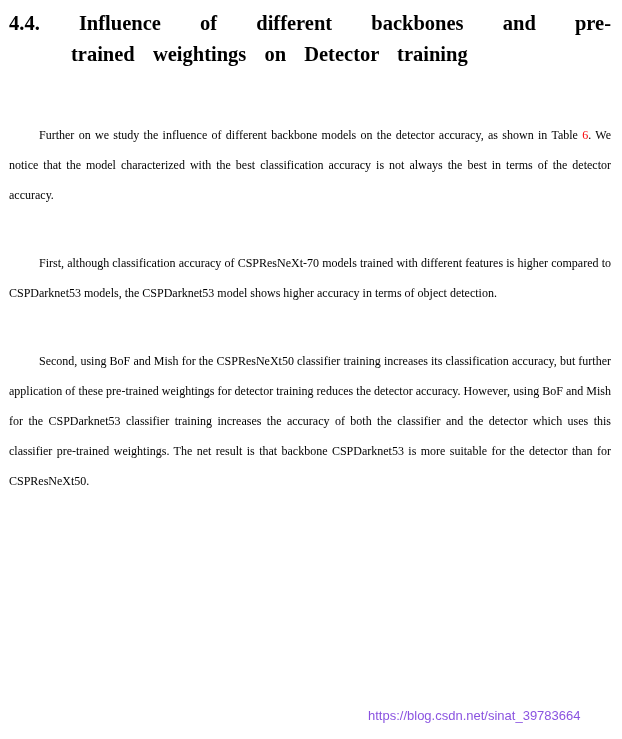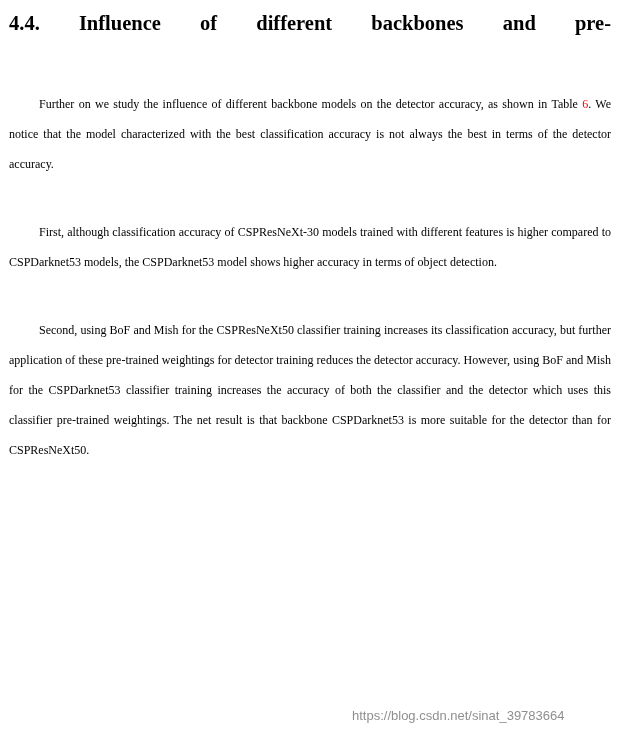--- a/index.html
+++ b/index.html
@@ -61,23 +61,24 @@
     pointer-events: none;
   }
 </style>
 </head>
 <body>
 
 <div class="page">
 
   <h2 class="heading">
     <span class="h-line l1">4.4.  Influence of different backbones and pre-</span>
+    <span class="h-line l2">trained weightings on Detector training</span>
   </h2>
 
   <p class="para"><span>Further on we study the influence of different backbone models on the detector accuracy, as shown in Table </span><a class="ref" style="color: rgb(250, 0, 5);">6</a><span>. We notice that the model characterized with the best classification accuracy is not always the best in terms of the detector accuracy.</span></p>
 
-  <p class="para">First, although classification accuracy of CSPResNeXt-30 models trained with different features is higher compared to CSPDarknet53 models, the CSPDarknet53 model shows higher accuracy in terms of object detection.</p>
+  <p class="para">First, although classification accuracy of CSPResNeXt-70 models trained with different features is higher compared to CSPDarknet53 models, the CSPDarknet53 model shows higher accuracy in terms of object detection.</p>
 
   <p class="para">Second, using BoF and Mish for the CSPResNeXt50 classifier training increases its classification accuracy, but further application of these pre-trained weightings for detector training reduces the detector accuracy. However, using BoF and Mish for the CSPDarknet53 classifier training increases the accuracy of both the classifier and the detector which uses this classifier pre-trained weightings. The net result is that backbone CSPDarknet53 is more suitable for the detector than for CSPResNeXt50.</p>
 
 </div>
 
-<div class="watermark" style="color: #737373;">https://blog.csdn.net/sinat_39783664</div>
+<div class="watermark" style="color: #6d28d9; margin-left: 16px;">https://blog.csdn.net/sinat_39783664</div>
 
 </body></html>

